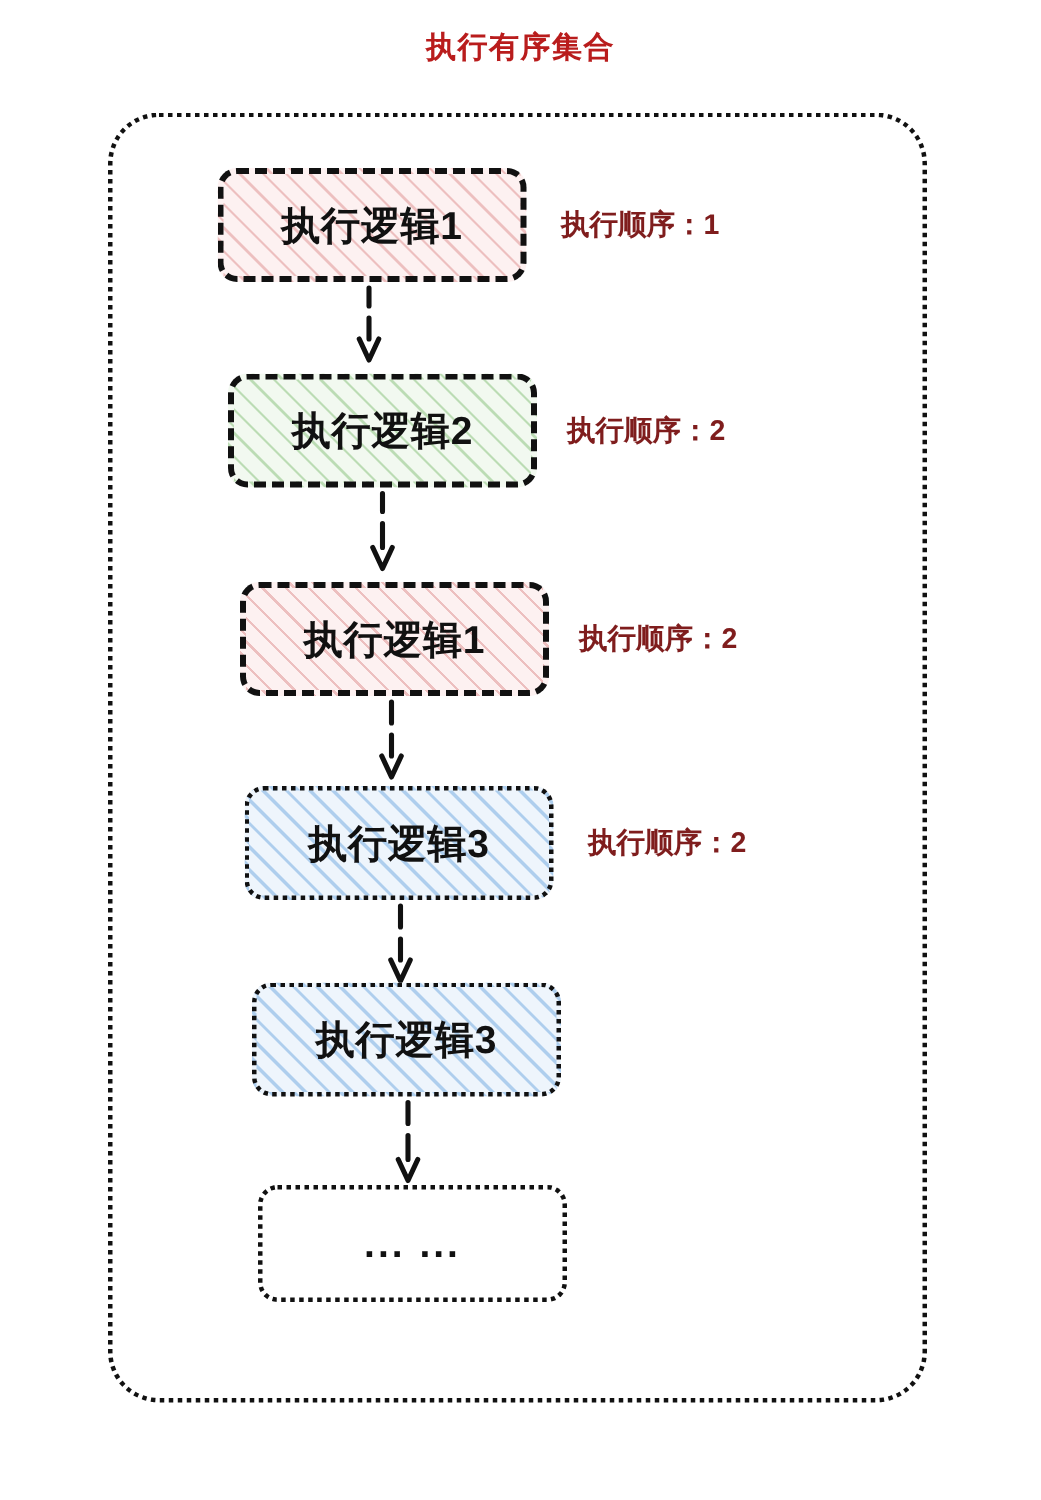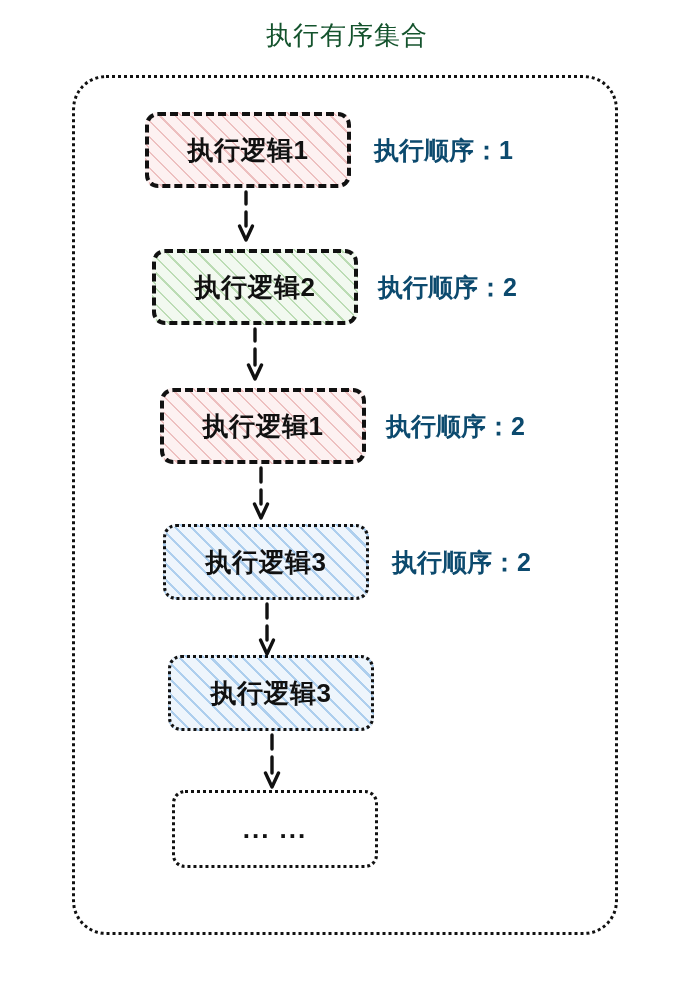--- a/index.html
+++ b/index.html
@@ -14,23 +14,23 @@
     font-family: "Liberation Sans", "DejaVu Sans", sans-serif;
     overflow: hidden;
   }
 
   #diagram-title {
     position: absolute;
     top: 18px;
     left: 0;
     width: 694px;
     text-align: center;
-    font-size: 26px;
-    font-weight: 400;
-    color: #14532d;
+    font-size: 20px;
+    font-weight: 700;
+    color: #b91c1c;
     letter-spacing: 1px;
   }
 
   #outer-container {
     position: absolute;
     left: 72px;
     top: 75px;
     width: 546px;
     height: 860px;
     border: 3px dotted #111111;
@@ -100,23 +100,23 @@
     );
   }
   .fill-none { background: #ffffff; }
 
   .order-label {
     position: absolute;
     top: 0;
     height: 76px;
     display: flex;
     align-items: center;
-    font-size: 25px;
+    font-size: 19px;
     font-weight: 600;
-    color: #0c4a6e;
+    color: #7f1d1d;
     white-space: nowrap;
   }
 
   .connector {
     position: absolute;
     width: 30px;
     height: 56px;
   }
   .connector svg { display: block; }
 

